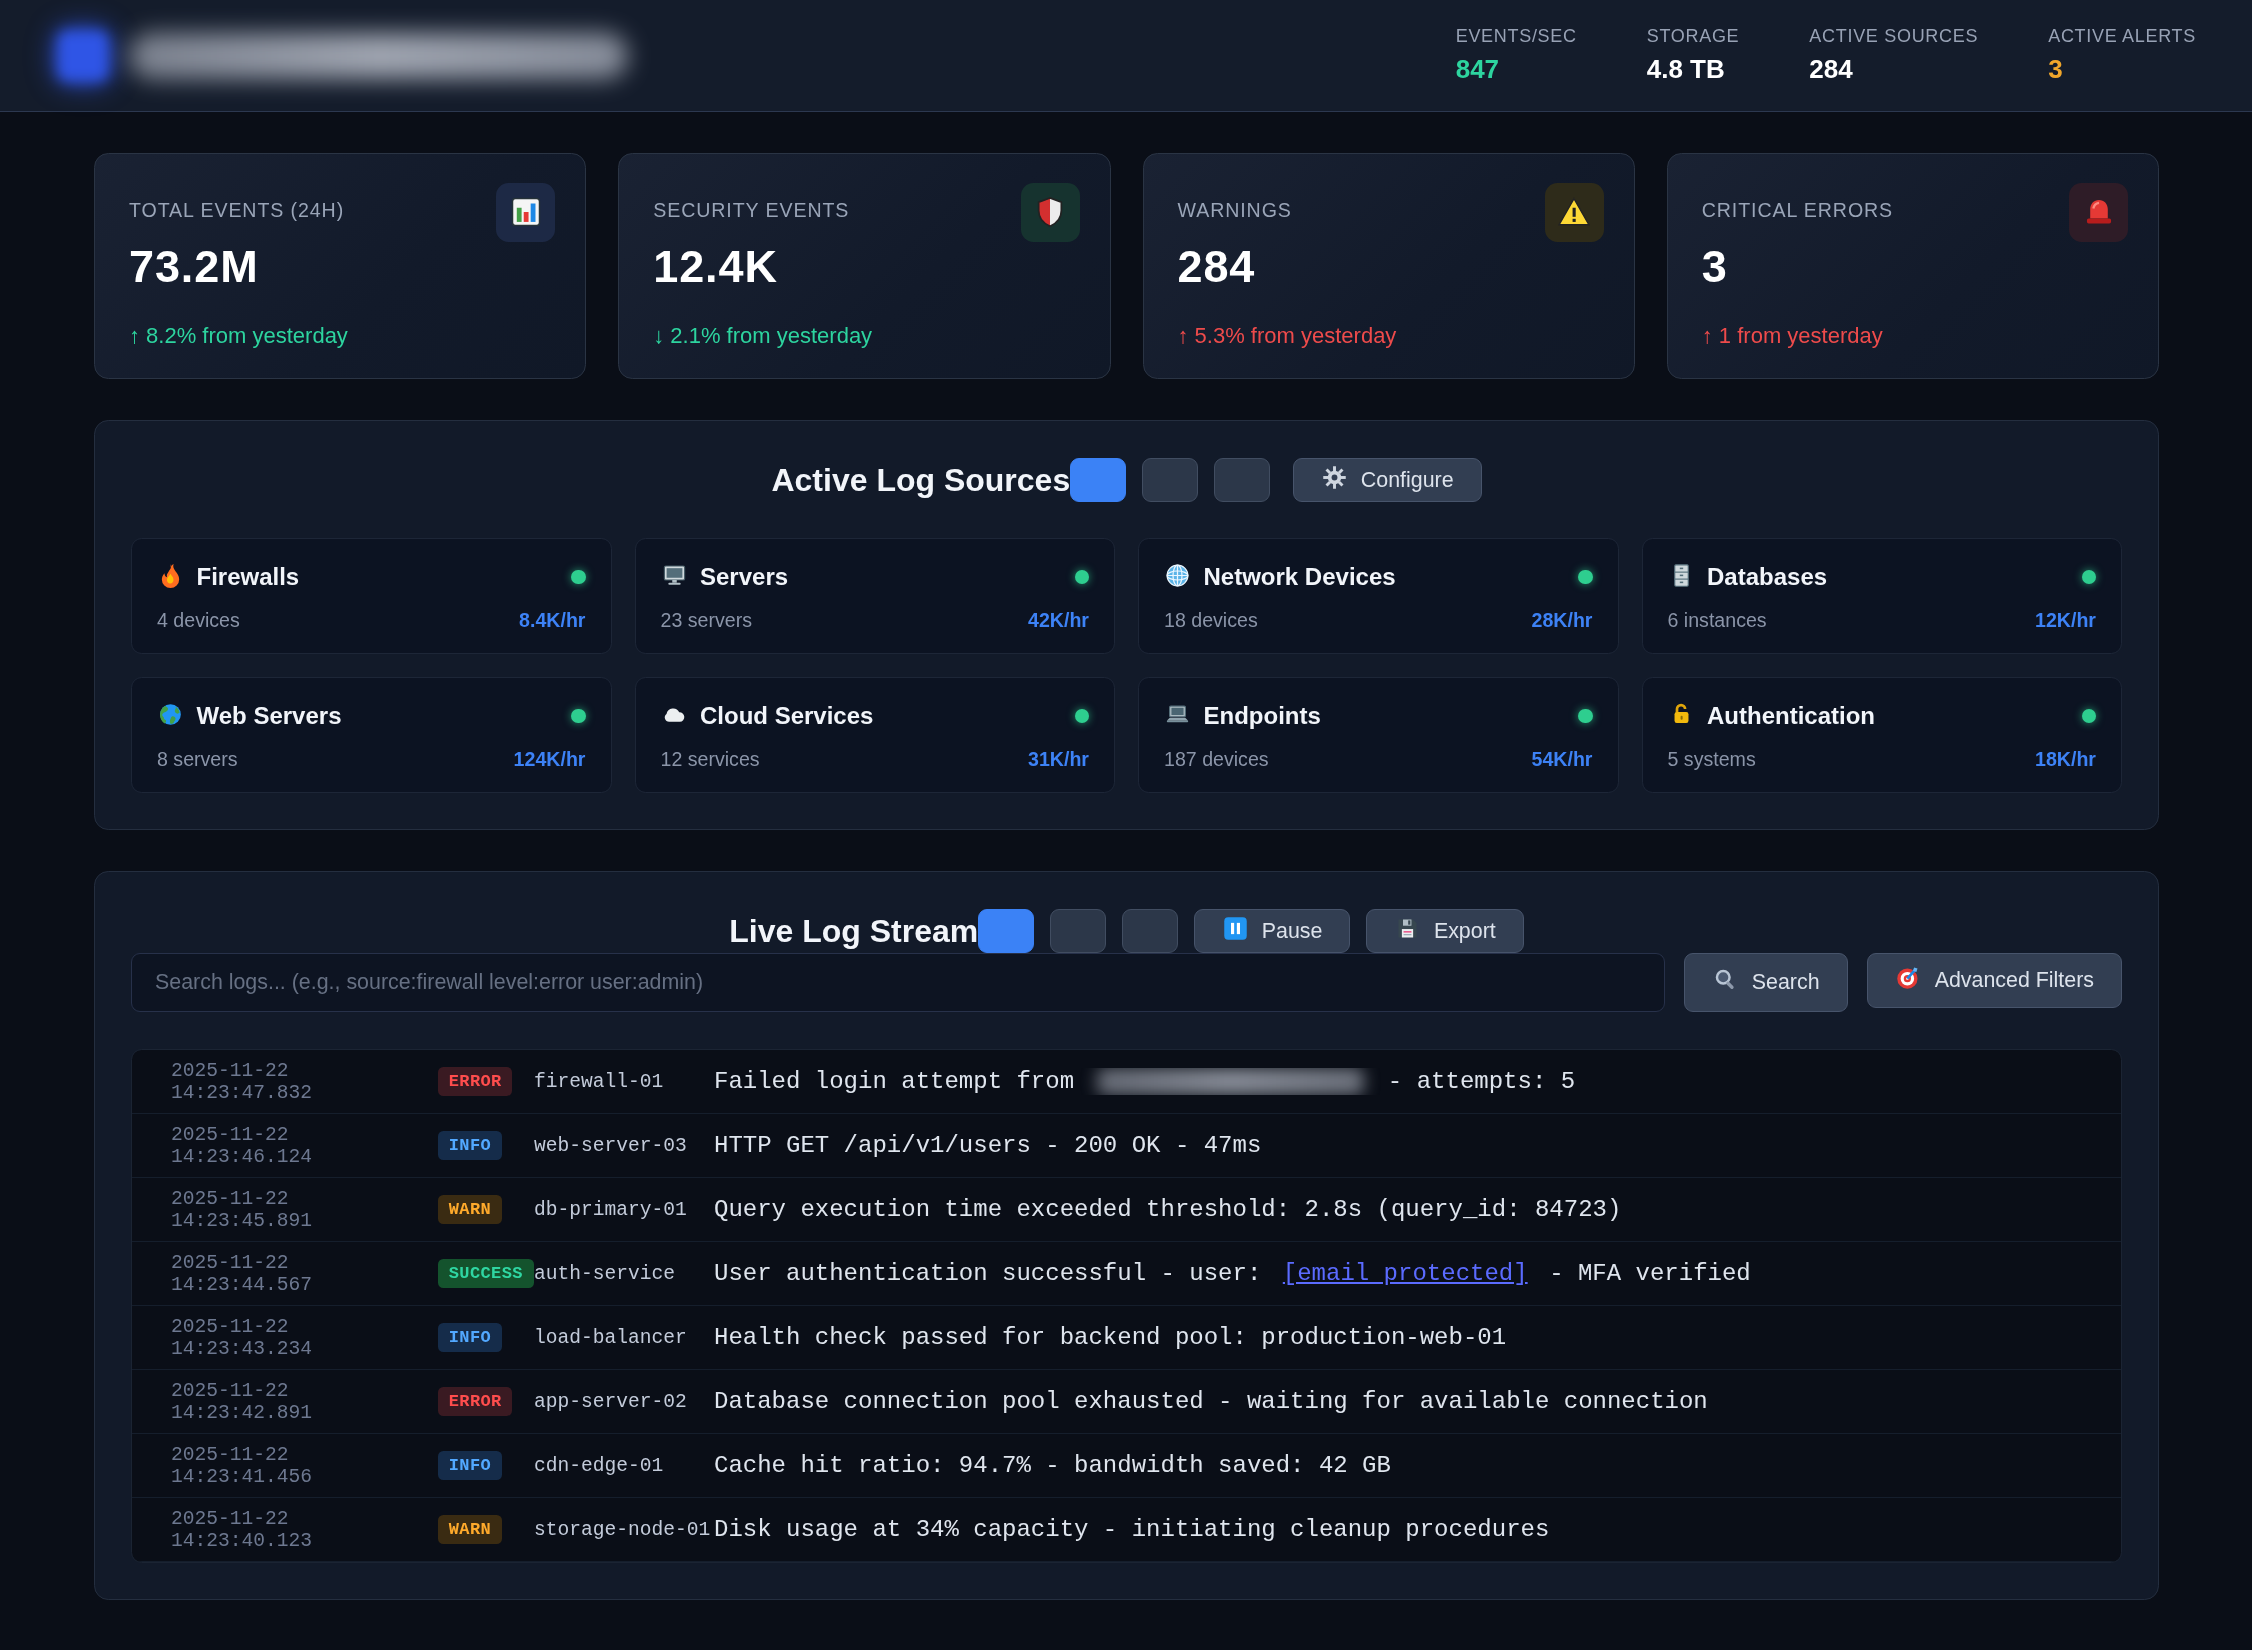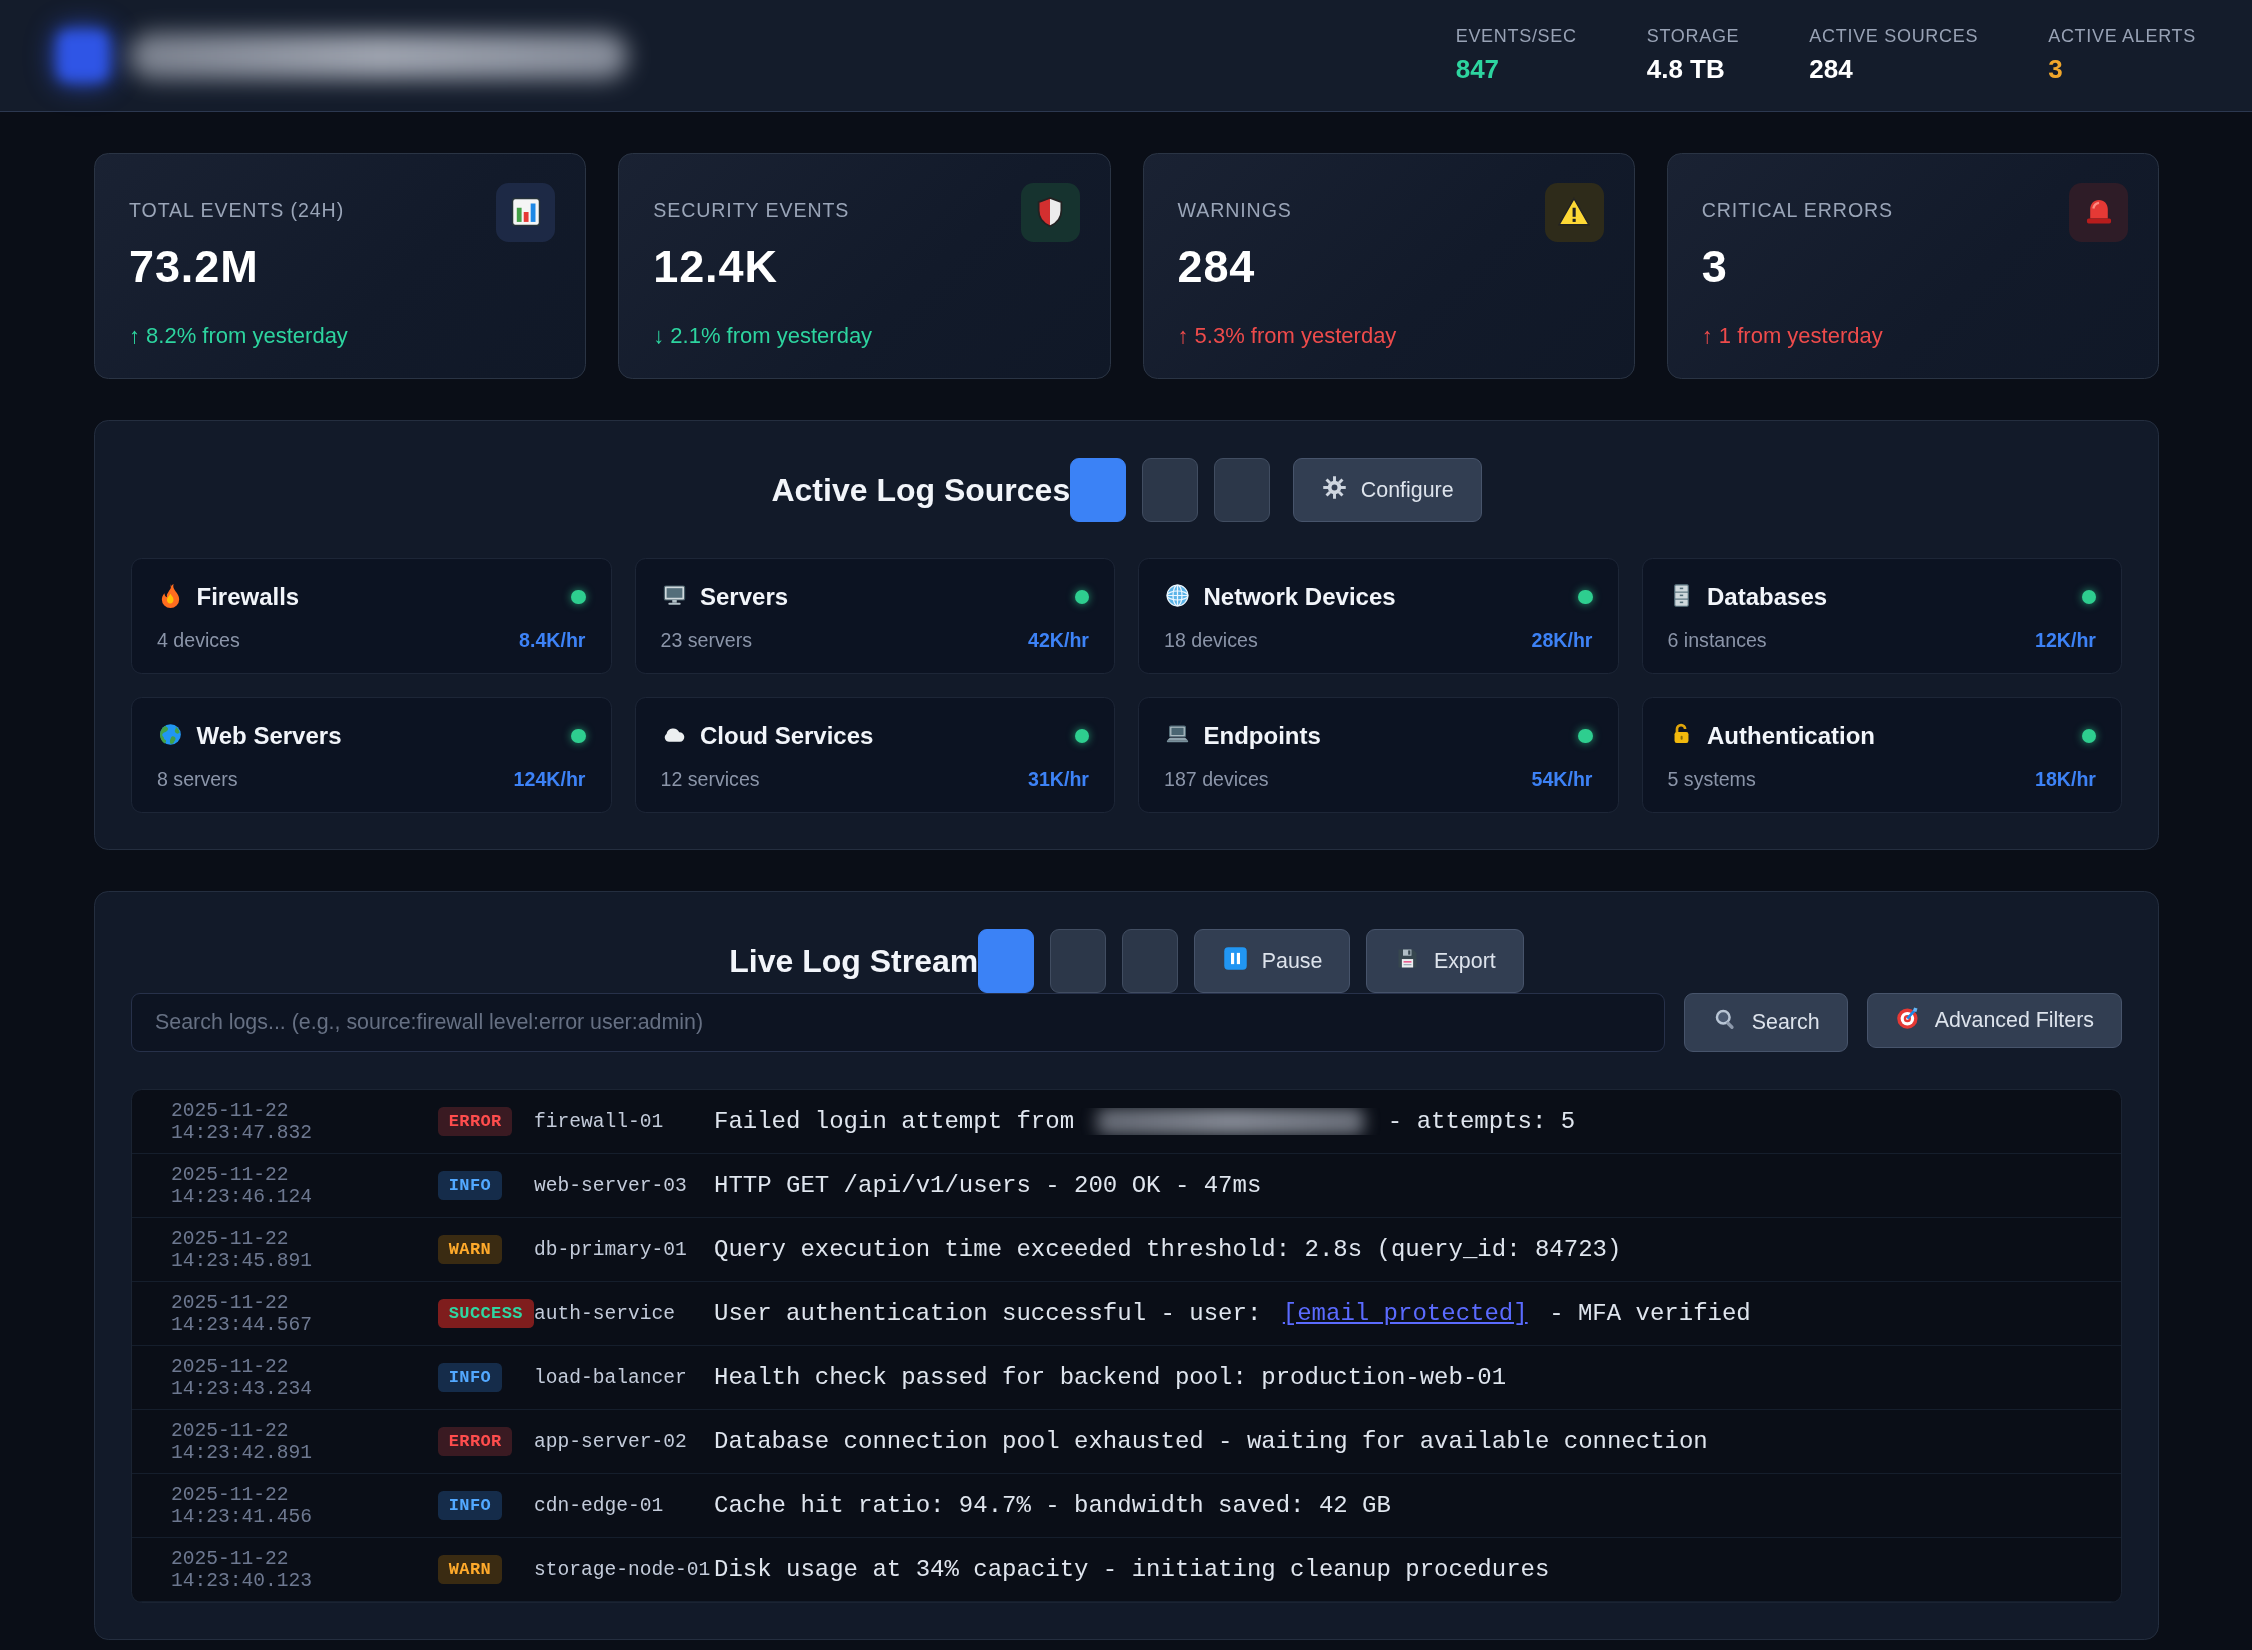--- a/index.html
+++ b/index.html
@@ -47,21 +47,21 @@
   .ib-siren-icon { background:#2e1c27; }
   
   .panel {
     margin-top:41px; background:#121a29; border:0.9px solid #242e3f; border-radius:14.3px;
     padding:37px 36px 36px 36px;
   }
   .panel-head { display:flex; align-items:center; justify-content:center; }
   .panel-title { font-size:32px; font-weight:bold; color:#f2f5fa; }
   .btn-row { display:flex; gap:16px; align-items:center; }
   .pill-btn {
-    height:64px; padding:0 27px; border-radius:9px; font-size:21.4px;
+    height:44px; padding:0 27px; border-radius:9px; font-size:21.4px;
     background:#2c3749; color:#dde3ec; border:0.9px solid #414d61;
     display:flex; align-items:center; gap:12.5px; cursor:pointer; font-family:inherit;
   }
   .pill-btn.active { background:#3b82f6; border-color:#3b82f6; color:#fff; }
   .pill-btn.tool { background:#323e52; border-color:#47546b; }
   .pill-btn svg { width:27px; height:27px; }
   
   .source-grid { display:grid; grid-template-columns:repeat(4,1fr); gap:23px; margin-top:36px; }
   .source-card {
     background:#0c1322; border:0.9px solid #1d2637; border-radius:10.7px;
@@ -93,21 +93,21 @@
     font-family:"Liberation Mono","DejaVu Sans Mono",monospace;
   }
   .lr-time { font-size:19.6px; color:#6d7890; }
   .lr-badge {
     display:inline-block; justify-self:start;
     padding:5.3px 10.7px; border-radius:5.3px; font-size:17px; font-weight:bold; letter-spacing:0.4px;
   }
   .lv-ERROR { background:#3a1a22; color:#ff4d4d; }
   .lv-INFO { background:#152c4a; color:#52a8ff; }
   .lv-WARN { background:#3a2b12; color:#ffaa2b; }
-  .lv-SUCCESS { background:#7f1d1d; color:#2fd6a2; }
+  .lv-SUCCESS { background:#14532d; color:#2fd6a2; }
   .lr-source { font-size:19.6px; color:#c3cbda; }
   .lr-msg { font-size:24px; color:#dfe5ee; white-space:nowrap; overflow:hidden; }
   .redacted-blob {
     display:inline-block; vertical-align:middle; width:267px; height:27px; margin:0 9px;
     background:linear-gradient(90deg,#7d828d,#a8adb8,#868b96); border-radius:7.1px;
     filter:blur(8px); opacity:.8;
   }
   .email-link { color:#5b6bff; text-decoration:underline; margin:0 7.1px; }
 </style>
 </head>

